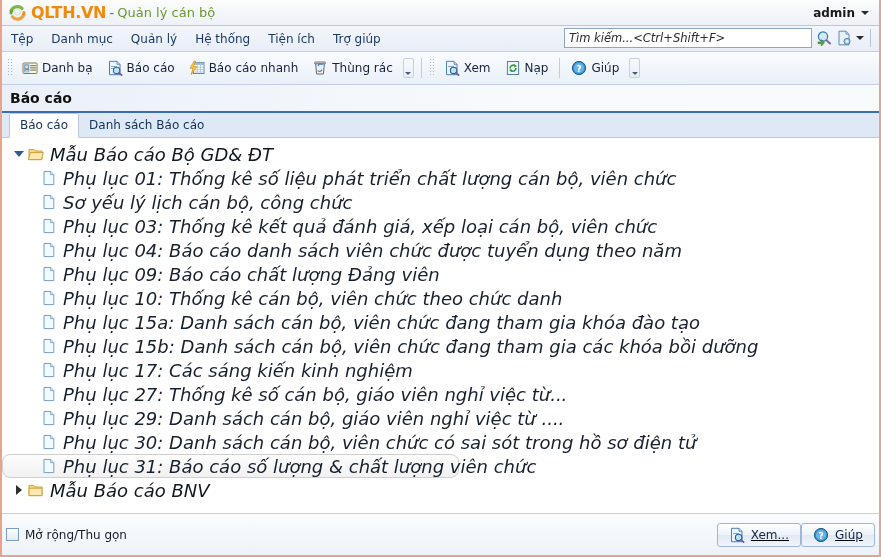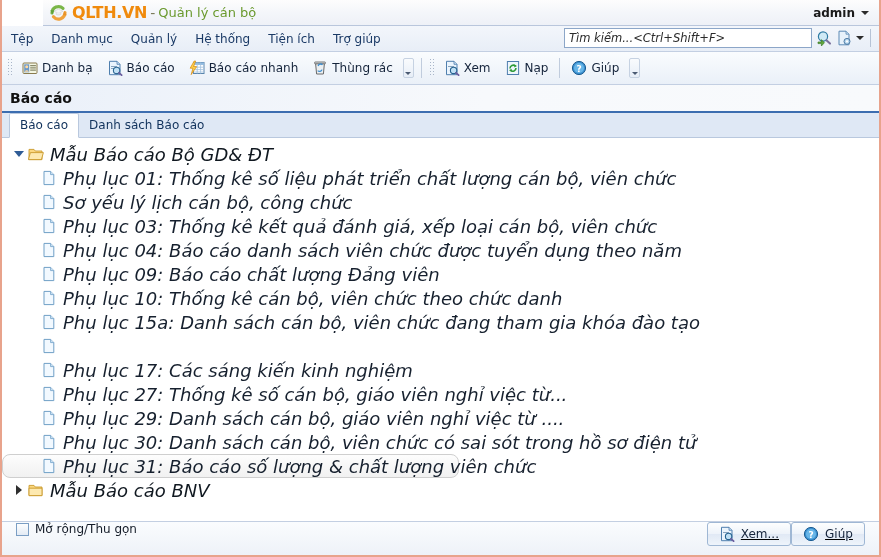--- a/index.html
+++ b/index.html
@@ -25,21 +25,20 @@
   
   .titlebar {
     height: 26px;
     background: linear-gradient(to bottom, #fdfdfd 0%, #f4f6fa 50%, #eef1f7 100%);
     border-bottom: 1px solid #b9c6dc;
     display: flex;
     align-items: center;
     padding: 0 8px 0 6px;
     position: relative;
     flex: 0 0 auto;
-    margin-left: 41px;
   }
   .logo-icon { width: 19px; height: 19px; position: relative; flex: 0 0 auto; margin-right: 4px; }
   .brand {
     font-size: 16px; font-weight: bold; color: #f08a0c;
     letter-spacing: -0.3px;
     line-height: 1;
   }
   .brand-sep { font-size: 14px; color: #7b7b5a; margin: 0 3px; }
   .brand-sub { font-size: 13px; color: #6b9a2f; }
   .titlebar-right {
@@ -195,25 +194,25 @@
   .twist.closed i {
     border-top: 5px solid transparent;
     border-bottom: 5px solid transparent;
     border-left: 6px solid #2f2f2f;
   }
   .tlabel { font-size: 18px; color: #16202e; margin-left: 6px; white-space: nowrap; font-style: italic; }
   .tlabel.root { color: #101820; }
 
   
   .footer {
-    height: 34px;
+    height: 42px;
     background: linear-gradient(to bottom, #fafcfe 0%, #eef2f8 100%);
     border-top: 1px solid #c3cfe2;
-    display: flex; align-items: flex-start;
-    padding: 0 14px;
+    display: flex; align-items: center;
+    padding: 0 4px;
     flex: 0 0 auto;
   }
   .chk-wrap { display: flex; align-items: center; gap: 6px; cursor: default; }
   .chk {
     width: 13px; height: 13px;
     border: 1px solid #7a9ec4;
     background: linear-gradient(to bottom,#fdfefe,#e3ebf5);
   }
   .chk-label { font-size: 12px; color: #141c28; }
   .footer-right { margin-left: auto; display: flex; gap: 0; text-decoration: underline; }
@@ -485,20 +484,21 @@
       <span class="tlabel">Phụ lục 15a: Danh sách cán bộ, viên chức đang tham gia khóa đào tạo</span>
     </div>
 
     <div class="trow leaf">
       <span>
         <svg class="ico" viewBox="0 0 16 16">
           <path d="M3 1.4 h6.6 l3.2 3.2 v10 h-9.8 z" fill="#f2f9ff" stroke="#6f9fc6" stroke-width="1"></path>
           <path d="M9.6 1.4 v3.2 h3.2" fill="#cfe4f5" stroke="#6f9fc6" stroke-width="0.8"></path>
         </svg>
       </span>
+      <span class="tlabel">Phụ lục 15b: Danh sách cán bộ, viên chức đang tham gia các khóa bồi dưỡng</span>
     </div>
 
     <div class="trow leaf">
       <span>
         <svg class="ico" viewBox="0 0 16 16">
           <path d="M3 1.4 h6.6 l3.2 3.2 v10 h-9.8 z" fill="#f2f9ff" stroke="#6f9fc6" stroke-width="1"></path>
           <path d="M9.6 1.4 v3.2 h3.2" fill="#cfe4f5" stroke="#6f9fc6" stroke-width="0.8"></path>
         </svg>
       </span>
       <span class="tlabel">Phụ lục 17: Các sáng kiến kinh nghiệm</span>

